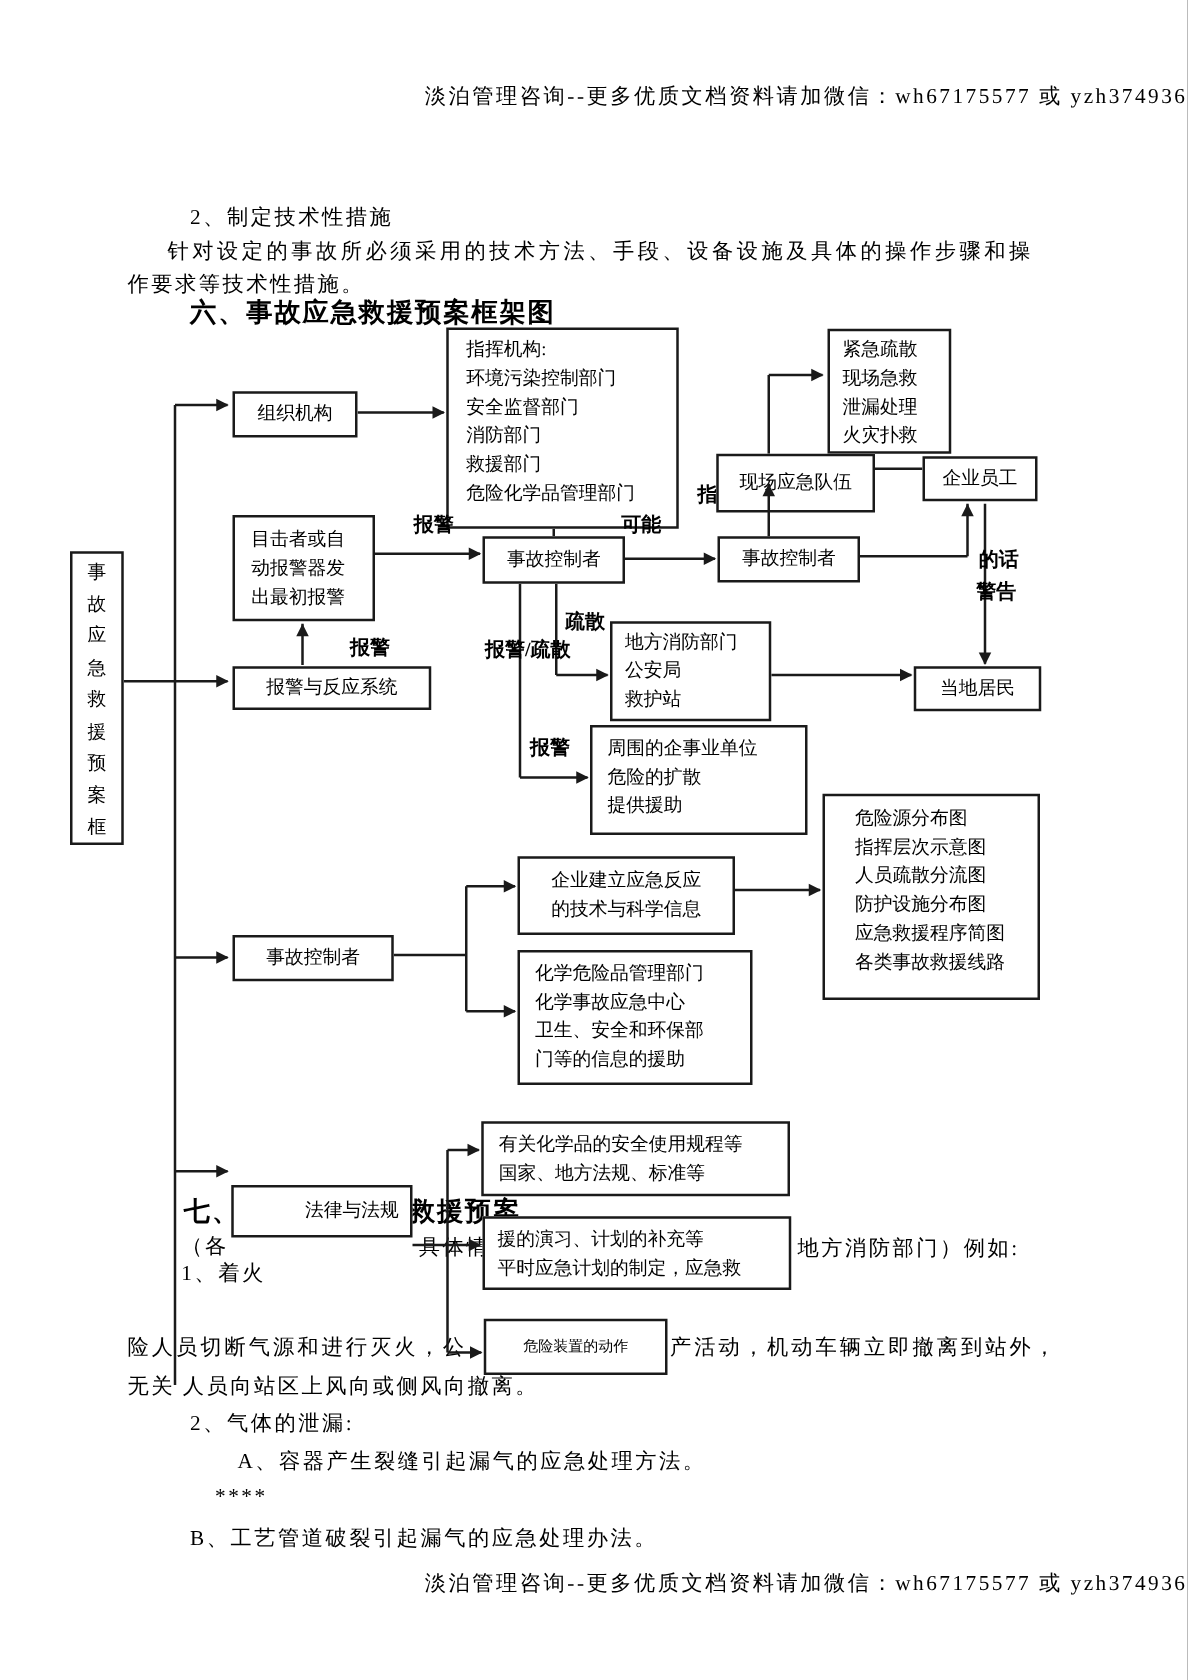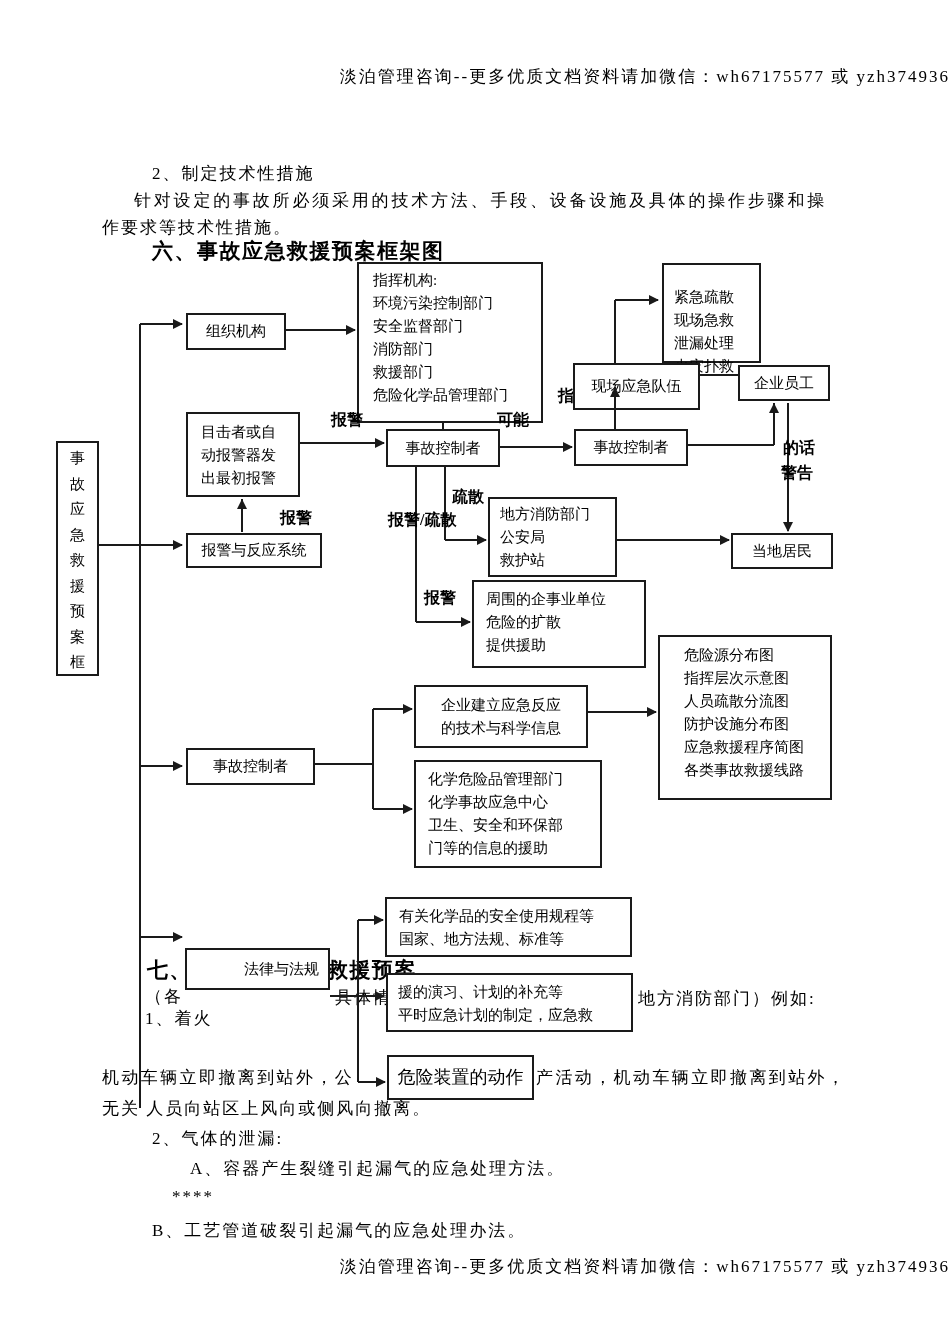--- a/index.html
+++ b/index.html
@@ -34,41 +34,41 @@
   <div class="t" style="left:152px;top:163px;">2、制定技术性措施</div>
   <div class="t ls28" style="left:134px;top:190px;">针对设定的事故所必须采用的技术方法、手段、设备设施及具体的操作步骤和操</div>
   <div class="t" style="left:102px;top:217px;">作要求等技术性措施。</div>
   <div class="t hd" style="left:152px;top:240px;">六、事故应急救援预案框架图</div>
 
   <div class="t hd" style="left:147px;top:959px;">七、各类事故应急救援预案</div>
   <div class="t" style="left:145px;top:986px;">（各</div>
   <div class="t" style="left:335px;top:987px;">具体情</div>
   <div class="t" style="left:638px;top:988px;">地方消防部门）例如:</div>
   <div class="t" style="left:145px;top:1008px;">1、着火</div>
-  <div class="t ls24" style="left:102px;top:1067px;">机动车辆立即撤离到站外，公</div>
+  <div class="t ls24" style="left:102px;top:1067px;">险人员切断气源和进行灭火，公</div>
   <div class="t ls24" style="left:536px;top:1067px;">产活动，机动车辆立即撤离到站外，</div>
   <div class="t" style="left:102px;top:1098px;">无关 人员向站区上风向或侧风向撤离。</div>
   <div class="t" style="left:152px;top:1128px;">2、气体的泄漏:</div>
   <div class="t" style="left:152px;top:1158px;margin-left:38px;">A、容器产生裂缝引起漏气的应急处理方法。</div>
   <div class="t" style="left:172px;top:1186px;">****</div>
   <div class="t" style="left:152px;top:1220px;">B、工艺管道破裂引起漏气的应急处理办法。</div>
   <div class="t ctr" style="top:1256px;">淡泊管理咨询--更多优质文档资料请加微信：wh67175577 或 yzh374936</div>
 
   <div id="diagram">
       <div class="dbox" style="left: 357px; top: 262px; width: 186px; height: 161px; padding: 5px 14px;">
         <div>
           <div class="bl">指挥机构:</div>
           <div class="bl">环境污染控制部门</div>
           <div class="bl">安全监督部门</div>
           <div class="bl">消防部门</div>
           <div class="bl">救援部门</div>
           <div class="bl">危险化学品管理部门</div>
         </div>
       </div>
-      <div class="dbox" style="left: 662px; top: 263px; width: 99px; height: 100px; padding: 21px 10px;">
+      <div class="dbox" style="left: 662px; top: 263px; width: 99px; height: 100px; padding: 4px 10px;">
         <div>
           <div class="bl">紧急疏散</div>
           <div class="bl">现场急救</div>
           <div class="bl">泄漏处理</div>
           <div class="bl">火灾扑救</div>
         </div>
       </div>
       <div class="dbox c" style="left: 186px; top: 313px; width: 100px; height: 37px;">
         <div>
           <div class="bl">组织机构</div>
@@ -87,21 +87,21 @@
           <div class="bl">故</div>
           <div class="bl">应</div>
           <div class="bl">急</div>
           <div class="bl">救</div>
           <div class="bl">援</div>
           <div class="bl">预</div>
           <div class="bl">案</div>
           <div class="bl">框</div>
         </div>
       </div>
-      <div class="dbox c" style="left: 186px; top: 533px; width: 136px; height: 35px;">
+      <div class="dbox c" style="left: 186px; top: 533px; width: 159px; height: 35px;">
         <div>
           <div class="bl">报警与反应系统</div>
         </div>
       </div>
       <div class="dbox c" style="left: 386px; top: 429px; width: 114px; height: 38px;">
         <div>
           <div class="bl">事故控制者</div>
         </div>
       </div>
       <div class="dbox c" style="left: 574px; top: 429px; width: 114px; height: 37px;">
@@ -177,21 +177,21 @@
         <div>
           <div class="bl">援的演习、计划的补充等</div>
           <div class="bl">平时应急计划的制定，应急救</div>
         </div>
       </div>
       <div class="dbox c" style="left: 185px; top: 948px; width: 145px; height: 42px; padding-left: 48px;">
         <div>
           <div class="bl">法律与法规</div>
         </div>
       </div>
-      <div class="dbox c" style="left: 387px; top: 1055px; width: 147px; height: 45px; font-size: 18px;">
+      <div class="dbox c" style="left: 387px; top: 1055px; width: 147px; height: 45px; font-size: 12px;">
         <div>
           <div class="bl">危险装置的动作</div>
         </div>
       </div>
       <div class="conn" style="left: 139px; top: 324px; width: 2px; height: 784px;"></div>
       <div class="conn" style="left: 140px; top: 323px; width: 42px; height: 2px;"></div>
       <div class="ah e" style="left: 173px; top: 319px;"></div>
       <div class="conn" style="left: 99px; top: 544px; width: 83px; height: 2px;"></div>
       <div class="ah e" style="left: 173px; top: 540px;"></div>
       <div class="conn" style="left: 140px; top: 765px; width: 42px; height: 2px;"></div>

